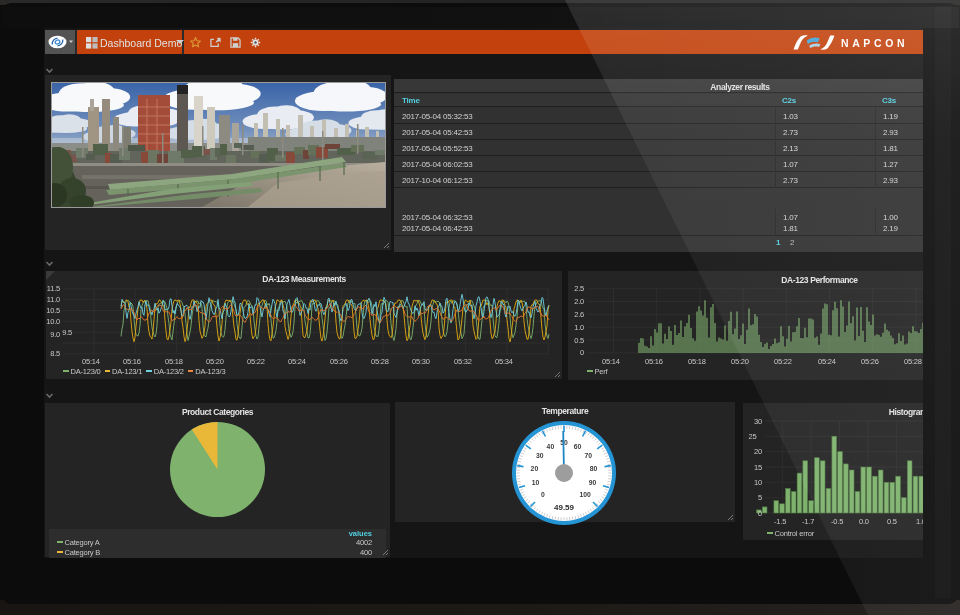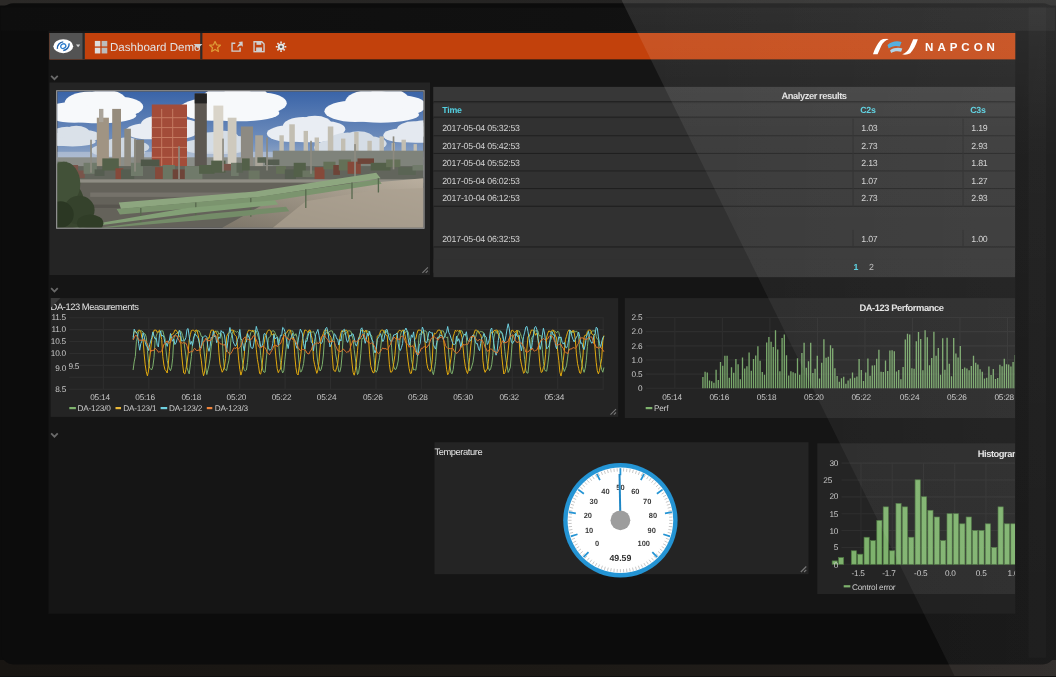--- a/index.html
+++ b/index.html
@@ -3,21 +3,21 @@
 *{margin:0;padding:0;box-sizing:border-box}
 html,body{width:960px;height:615px;overflow:hidden;background:#0c0c0c;font-family:"Liberation Sans",sans-serif}
 .abs{position:absolute}
 #stage{position:relative;width:960px;height:615px;background:#0c0c0c;overflow:hidden}
 #wall{left:0;top:0;width:960px;height:5px;background:linear-gradient(90deg,#2b2927,#242322 55%,#1d1d1c)}
 #desk{left:0;top:600px;width:960px;height:15px;background:linear-gradient(90deg,#181512,#1d1a16 55%,#262220)}
 #monitor{left:1px;top:3px;width:958px;height:601px;background:#0c0c0c;border-radius:11px}
 #topband2{left:1px;top:7px;width:958px;height:21px;background:linear-gradient(90deg,#0e0e0e,#111 55%,#161616)}
 #screen{left:44px;top:28px;width:879px;height:530px;background:#151515;overflow:hidden}
 .panel{position:absolute;background:#242424}
-.ptitle{position:absolute;width:100%;font-size:8.5px;font-weight:normal;color:#e3e3e3;letter-spacing:-0.4px}
+.ptitle{position:absolute;width:100%;text-align:center;font-size:8.5px;font-weight:bold;color:#e3e3e3;letter-spacing:-0.4px}
 #tbar{left:1px;top:2px;width:930px;height:24px;background:#c2410c}
 .caret{position:absolute;width:0;height:0;border-left:4px solid transparent;border-right:4px solid transparent;border-top:4px solid #cfcfcf}
 .trow{position:absolute;left:0;width:100%;height:16px;background:#313131;border-bottom:1px solid #1f1f1f;font-size:8px;letter-spacing:-0.2px;color:#d2d2d2}
 .tcell{position:absolute;top:4px}
 .cyan{color:#53cfe0;font-weight:bold}
 .dash{display:inline-block;width:5.5px;height:2px;vertical-align:middle;margin:-2px 2px 0 0}
 .axl{position:absolute;font-size:7.5px;letter-spacing:-0.2px;color:#c8c8c8}
 .rsz{position:absolute;right:1px;bottom:1px;width:7px;height:7px}
 #reflect{left:0;top:0;width:960px;height:615px;pointer-events:none;
  background:linear-gradient(to right, rgba(255,255,255,0) 60%, rgba(255,255,255,0.03)),
@@ -341,20 +341,27 @@
           <span style="position:absolute;left:381px;top:0;width:1px;height:16px;background:#262626"></span>
           <span style="position:absolute;left:481px;top:0;width:1px;height:16px;background:#262626"></span>
         </div>
         <div class="trow" style="top:130px">
           <span class="tcell" style="left:8px">2017-05-04 06:32:53</span>
           <span class="tcell" style="left:389px">1.07</span>
           <span class="tcell" style="left:489px">1.00</span>
           <span style="position:absolute;left:381px;top:0;width:1px;height:16px;background:#262626"></span>
           <span style="position:absolute;left:481px;top:0;width:1px;height:16px;background:#262626"></span>
         </div>
+        <div class="trow" style="top:141px">
+          <span class="tcell" style="left:8px">2017-05-04 06:42:53</span>
+          <span class="tcell" style="left:389px">1.81</span>
+          <span class="tcell" style="left:489px">2.19</span>
+          <span style="position:absolute;left:381px;top:0;width:1px;height:16px;background:#262626"></span>
+          <span style="position:absolute;left:481px;top:0;width:1px;height:16px;background:#262626"></span>
+        </div>
         <div class="abs" style="top:157px;left:0;width:100%;height:16px;background:#313131;font-size:8px">
           <span class="tcell cyan" style="left:382px;top:2px">1</span>
           <span class="tcell" style="left:396px;top:2px;color:#bbb">2</span>
         </div>
       </div>
 <div class="panel" style="left:2px;top:243px;width:516px;height:108px">
         <div class="ptitle" style="top:3px">DA-123 Measurements</div>
         <svg class="abs" style="left:0;top:0" width="516" height="108" viewBox="0 0 516 108">
           <path d="M0 0 L9 0 L0 9 Z" fill="#3a3a3a"></path>
           <g stroke="#2e2e2e" stroke-width="1">
@@ -435,20 +442,35 @@
         <div class="axl" style="left:0;top:13px;width:16px;text-align:right">2.5</div>
         <div class="axl" style="left:34px;top:86px">05:14</div>
         <div class="axl" style="left:77px;top:86px">05:16</div>
         <div class="axl" style="left:120px;top:86px">05:18</div>
         <div class="axl" style="left:163px;top:86px">05:20</div>
         <div class="axl" style="left:206px;top:86px">05:22</div>
         <div class="axl" style="left:250px;top:86px">05:24</div>
         <div class="axl" style="left:293px;top:86px">05:26</div>
         <div class="axl" style="left:336px;top:86px">05:28</div>
         <div class="abs" style="left:19px;top:96px;font-size:7.5px;letter-spacing:-0.2px;color:#c9c9c9"><span class="dash" style="background:#7eb26d"></span><span>Perf</span></div>
+      </div>
+<div class="panel" style="left:1px;top:375px;width:345px;height:154px">
+        <div class="ptitle" style="top:4px">Product Categories</div>
+        <svg class="abs" style="left:0;top:0" width="345" height="154" viewBox="0 0 345 154">
+          <circle cx="172.5" cy="66.5" r="47.5" fill="#7eb26d"></circle>
+          <path d="M172.5 66.5 L146.8 26.5 A47.5 47.5 0 0 1 172.5 19.0 Z" fill="#eab839"></path>
+        </svg>
+        <div class="abs" style="left:4px;top:126px;width:337px;height:9px;background:#2d2d2d;font-size:7.5px">
+          <span class="cyan abs" style="right:14px;top:0">values</span>
+        </div>
+        <div class="abs" style="left:4px;top:135px;width:337px;height:10px;background:#2d2d2d;font-size:7.5px;letter-spacing:-0.2px;color:#c9c9c9"><span class="dash" style="background:#7eb26d;margin-left:8px"></span>Category A<span class="abs" style="right:14px">4002</span></div>
+        <div class="abs" style="left:4px;top:145px;width:337px;height:10px;background:#2d2d2d;font-size:7.5px;letter-spacing:-0.2px;color:#c9c9c9"><span class="dash" style="background:#eab839;margin-left:8px"></span>Category B<span class="abs" style="right:14px">400</span></div>
+        <svg class="rsz" viewBox="0 0 7 7">
+          <path d="M6 1 L1 6 M6 4 L4 6" stroke="#777" stroke-width="1"></path>
+        </svg>
       </div>
 <div class="panel" style="left:351px;top:374px;width:340px;height:120px">
         <div class="ptitle" style="top:4px">Temperature</div>
         <svg class="abs" style="left:0;top:0" width="340" height="135" viewBox="0 0 340 135">
           <circle cx="169" cy="71" r="52" fill="#2494d4"></circle>
           <circle cx="169" cy="71" r="48" fill="#ffffff"></circle>
           <path d="M169.0 23.6L169.0 26.6M172.0 23.7L171.8 26.7M174.9 24.0L174.6 27.0M177.9 24.4L177.3 27.4M180.8 25.1L180.0 28.0M183.6 25.9L182.7 28.8M186.4 26.9L185.3 29.7M189.2 28.1L187.9 30.8M191.8 29.5L190.4 32.1M194.4 31.0L192.8 33.5M196.9 32.7L195.1 35.1M199.2 34.5L197.3 36.8M201.4 36.4L199.4 38.6M203.6 38.6L201.4 40.6M205.5 40.8L203.2 42.7M207.3 43.1L204.9 44.9M209.0 45.6L206.5 47.2M210.5 48.2L207.9 49.6M211.9 50.8L209.2 52.1M213.1 53.6L210.3 54.7M214.1 56.4L211.2 57.3M214.9 59.2L212.0 60.0M215.6 62.1L212.6 62.7M216.0 65.1L213.0 65.4M216.3 68.0L213.3 68.2M216.4 71.0L213.4 71.0M216.3 74.0L213.3 73.8M216.0 76.9L213.0 76.6M215.6 79.9L212.6 79.3M214.9 82.8L212.0 82.0M214.1 85.6L211.2 84.7M213.1 88.4L210.3 87.3M211.9 91.2L209.2 89.9M210.5 93.8L207.9 92.4M209.0 96.4L206.5 94.8M207.3 98.9L204.9 97.1M205.5 101.2L203.2 99.3M203.6 103.4L201.4 101.4M201.4 105.6L199.4 103.4M199.2 107.5L197.3 105.2M196.9 109.3L195.1 106.9M194.4 111.0L192.8 108.5M191.8 112.5L190.4 109.9M189.2 113.9L187.9 111.2M186.4 115.1L185.3 112.3M183.6 116.1L182.7 113.2M180.8 116.9L180.0 114.0M177.9 117.6L177.3 114.6M174.9 118.0L174.6 115.0M172.0 118.3L171.8 115.3M169.0 118.4L169.0 115.4M166.0 118.3L166.2 115.3M163.1 118.0L163.4 115.0M160.1 117.6L160.7 114.6M157.2 116.9L158.0 114.0M154.4 116.1L155.3 113.2M151.6 115.1L152.7 112.3M148.8 113.9L150.1 111.2M146.2 112.5L147.6 109.9M143.6 111.0L145.2 108.5M141.1 109.3L142.9 106.9M138.8 107.5L140.7 105.2M136.6 105.6L138.6 103.4M134.4 103.4L136.6 101.4M132.5 101.2L134.8 99.3M130.7 98.9L133.1 97.1M129.0 96.4L131.5 94.8M127.5 93.8L130.1 92.4M126.1 91.2L128.8 89.9M124.9 88.4L127.7 87.3M123.9 85.6L126.8 84.7M123.1 82.8L126.0 82.0M122.4 79.9L125.4 79.3M122.0 76.9L125.0 76.6M121.7 74.0L124.7 73.8M121.6 71.0L124.6 71.0M121.7 68.0L124.7 68.2M122.0 65.1L125.0 65.4M122.4 62.1L125.4 62.7M123.1 59.2L126.0 60.0M123.9 56.4L126.8 57.3M124.9 53.6L127.7 54.7M126.1 50.8L128.8 52.1M127.5 48.2L130.1 49.6M129.0 45.6L131.5 47.2M130.7 43.1L133.1 44.9M132.5 40.8L134.8 42.7M134.4 38.6L136.6 40.6M136.6 36.4L138.6 38.6M138.8 34.5L140.7 36.8M141.1 32.7L142.9 35.1M143.6 31.0L145.2 33.5M146.2 29.5L147.6 32.1M148.8 28.1L150.1 30.8M151.6 26.9L152.7 29.7M154.4 25.9L155.3 28.8M157.2 25.1L158.0 28.0M160.1 24.4L160.7 27.4M163.1 24.0L163.4 27.0M166.0 23.7L166.2 26.7" stroke="#b6b6b6" stroke-width="0.7" fill="none"></path>
           <line x1="135.5" y1="104.5" x2="140.0" y2="100.0" stroke="#2494d4" stroke-width="1.6"></line>
           <text x="147.8" y="94.6" font-size="6.8" font-weight="bold" fill="#3a3a3a" text-anchor="middle" font-family="Liberation Sans">0</text>
           <line x1="123.9" y1="85.6" x2="130.0" y2="83.7" stroke="#2494d4" stroke-width="1.6"></line>

